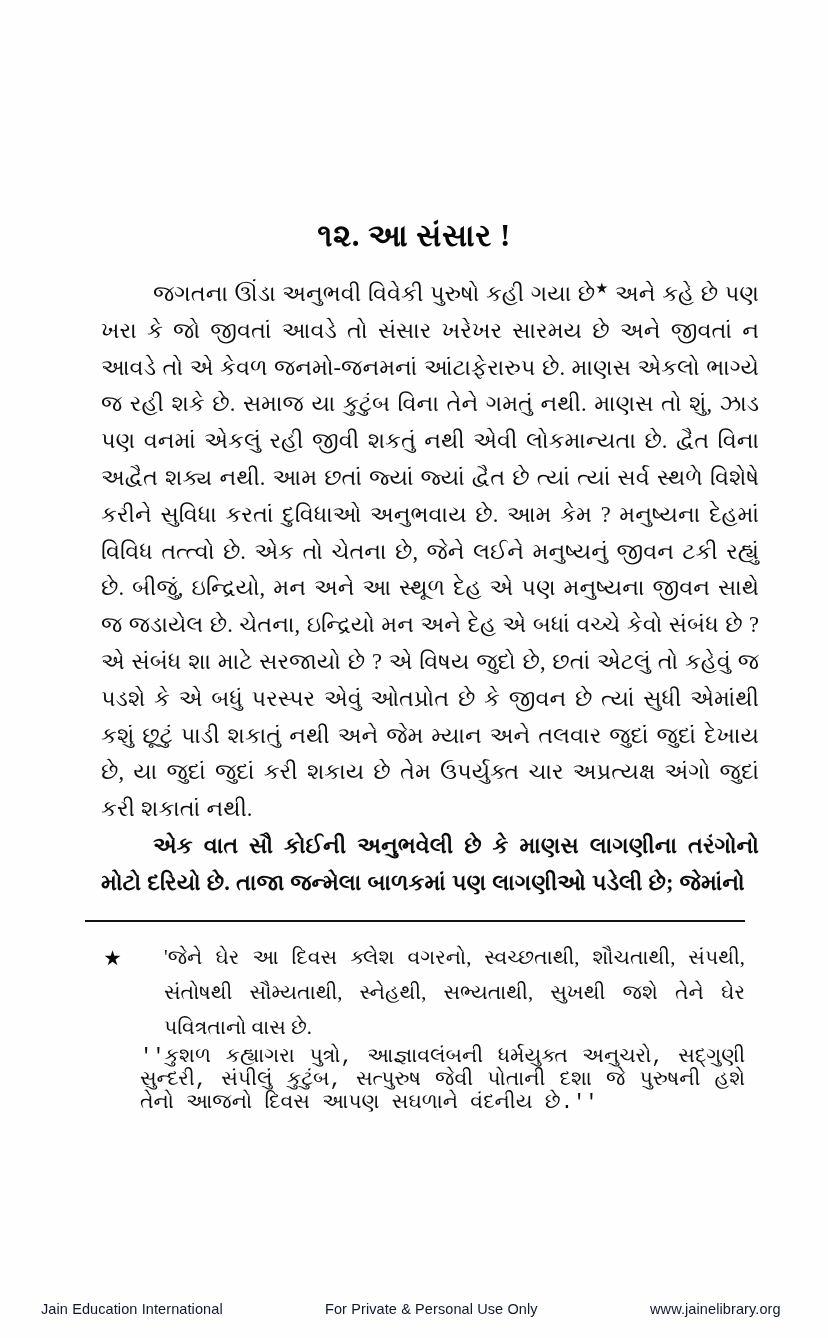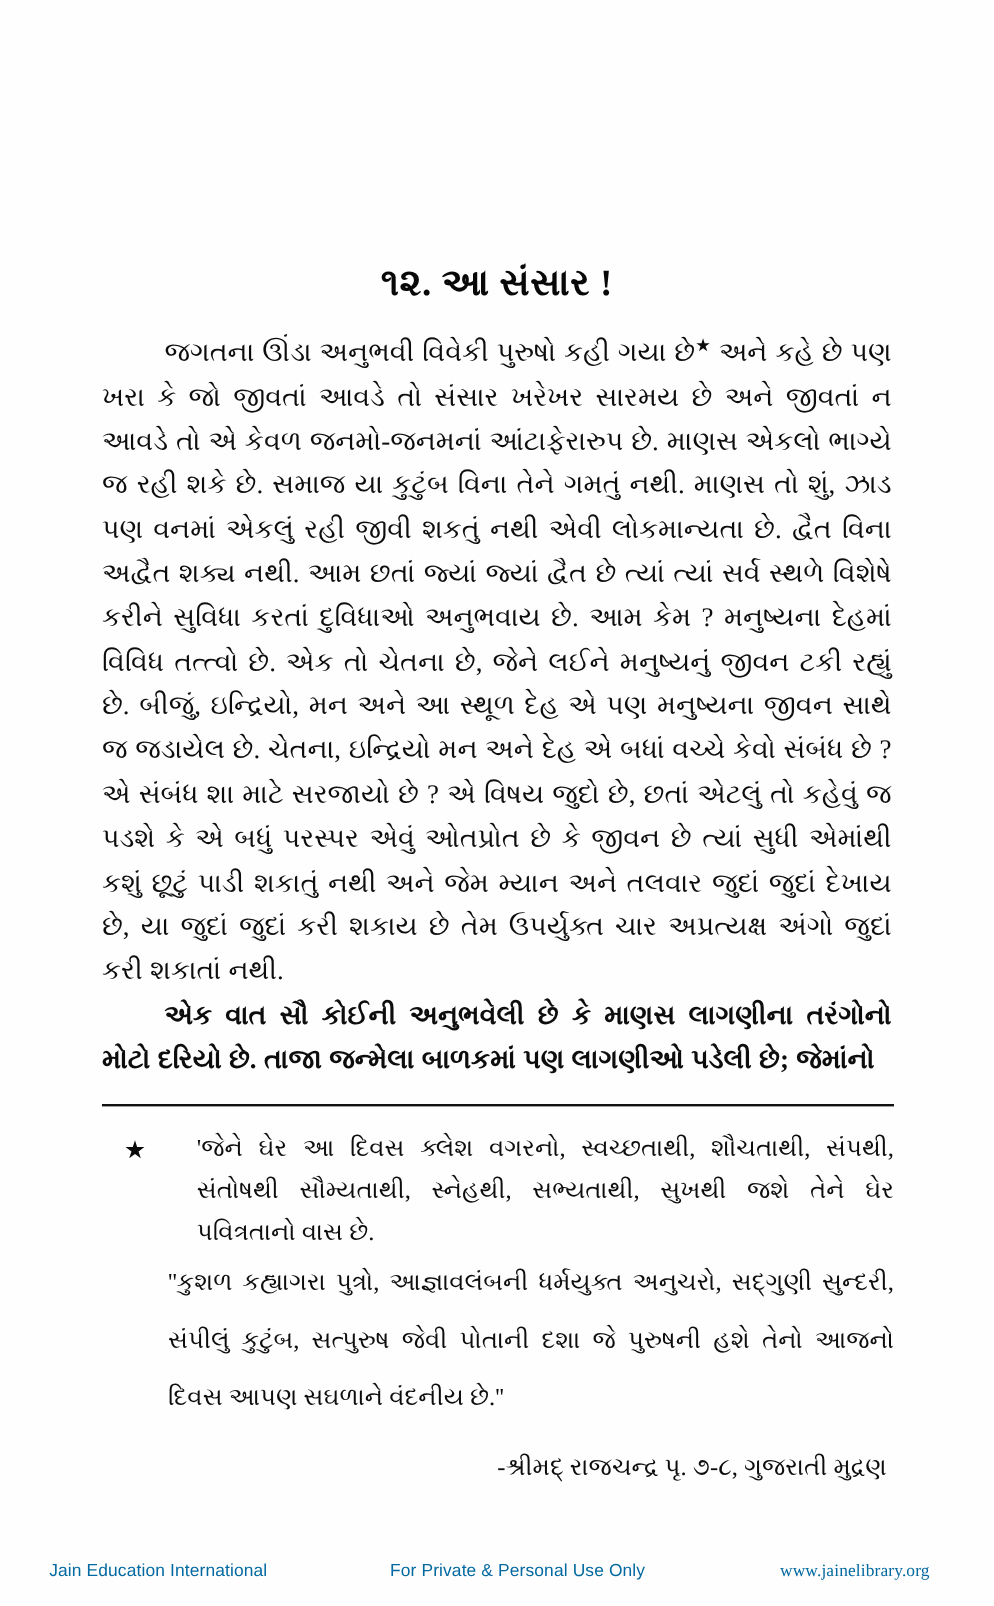--- a/index.html
+++ b/index.html
@@ -34,21 +34,21 @@
     font-weight: bold;
     letter-spacing: 0.5px;
     line-height: 1.25;
     color: #080808;
   }
 
   
   .body-column {
     position: absolute;
     top: 276px;
-    left: 85px;
+    left: 101px;
     width: 658px;
   }
 
   .body-para {
     margin: 0;
     font-size: 22.5px;
     line-height: 36.8px;
     text-align: justify;
     text-align-last: left;
     text-indent: 52px;
@@ -108,24 +108,25 @@
     text-align: justify;
     text-align-last: left;
     color: #0d0d0d;
     margin-left: 24px;
   }
 
   .footnote-para-2 {
     margin: 0;
     padding-left: 55px;
     font-size: 20.5px;
-    line-height: 48px;
+    line-height: 23px;
     text-align: justify;
     text-align-last: left;
     color: #0d0d0d;
+    font-family: Liberation Mono, monospace;
   }
 
   .attribution {
     margin-top: 18px;
     padding-right: 6px;
     text-align: right;
     font-size: 20.5px;
     line-height: 32px;
     color: #0d0d0d;
   }
@@ -134,35 +135,34 @@
   .page-footer {
     position: absolute;
     left: 0;
     top: 1294px;
     width: 828px;
     height: 30px;
     display: flex;
     align-items: center;
     font-family: "Liberation Sans", "DejaVu Sans", sans-serif;
     font-size: 14.5px;
-    color: #0369a1;
+    color: #0f172a;
     letter-spacing: 0.1px;
   }
   .footer-left {
     position: absolute;
     left: 41px;
   }
   .footer-center {
     position: absolute;
     left: 325px;
   }
   .footer-right {
     position: absolute;
     left: 650px;
-    font-family: Liberation Serif, serif;
   }
 </style>
 </head>
 <body>
 
 <div class="page">
 
   <h1 class="chapter-title">૧૨. આ સંસાર !</h1>
 
   <div class="body-column">
@@ -177,21 +177,20 @@
 
   <div class="footnote-block">
 
     <div class="footnote-row">
       <div class="footnote-star">★</div>
       <div class="footnote-text">'જેને ઘેર આ દિવસ ક્લેશ વગરનો, સ્વચ્છતાથી, શૌચતાથી, સંપથી, સંતોષથી સૌમ્યતાથી, સ્નેહથી, સભ્યતાથી, સુખથી જશે તેને ઘેર પવિત્રતાનો વાસ છે.</div>
     </div>
 
     <p class="footnote-para-2">''કુશળ કહ્યાગરા પુત્રો, આજ્ઞાવલંબની ધર્મયુક્ત અનુચરો, સદ્‌ગુણી સુન્દરી, સંપીલું કુટુંબ, સત્પુરુષ જેવી પોતાની દશા જે પુરુષની હશે તેનો આજનો દિવસ આપણ સઘળાને વંદનીય છે.''</p>
 
-    <div class="attribution">-શ્રીમદ્ રાજચન્દ્ર પૃ. ૭-૮, ગુજરાતી મુદ્રણ</div>
 
   </div>
 
   <div class="page-footer">
     <span class="footer-left">Jain Education International</span>
     <span class="footer-center">For Private &amp; Personal Use Only</span>
     <span class="footer-right">www.jainelibrary.org</span>
   </div>
 
 </div>

